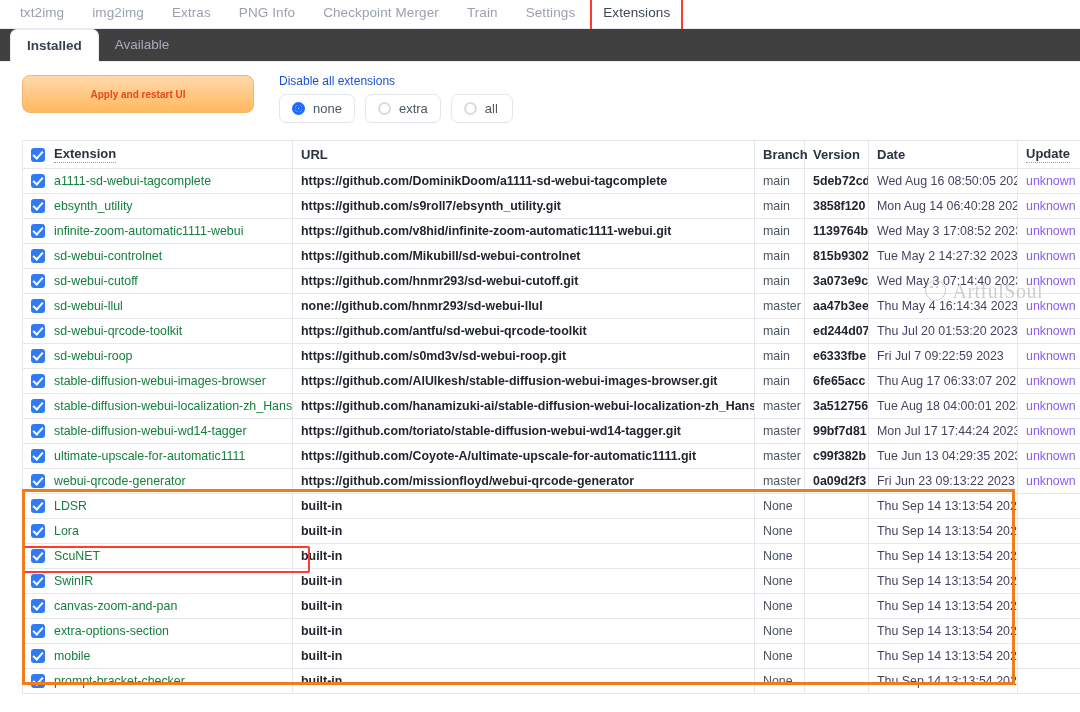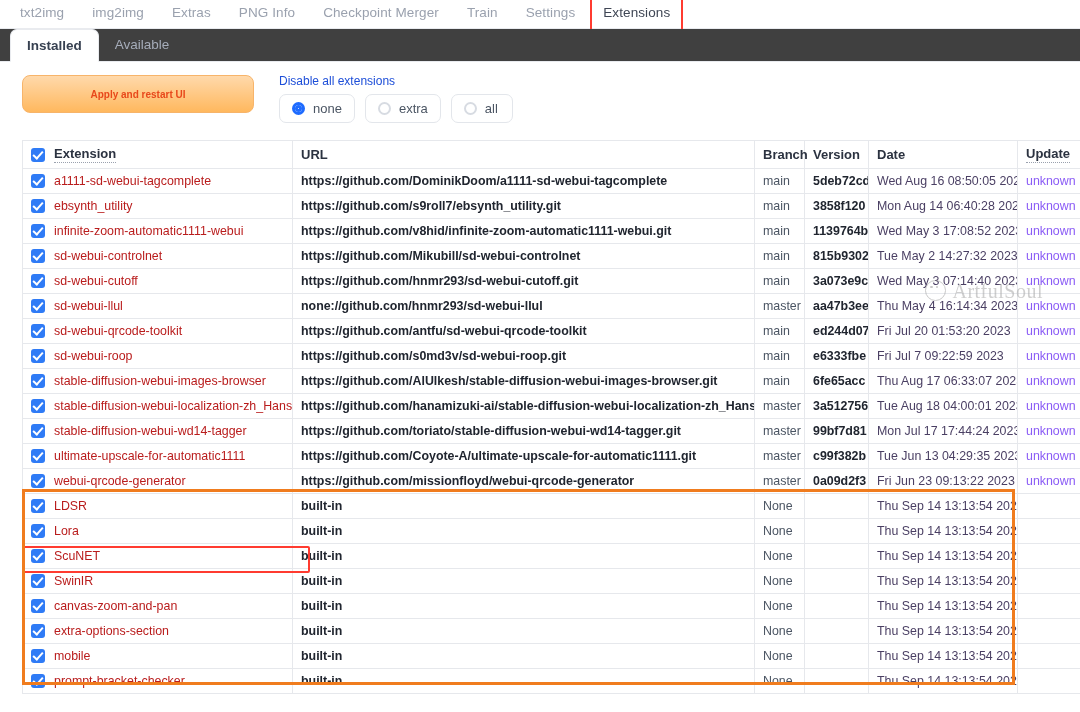--- a/index.html
+++ b/index.html
@@ -188,21 +188,21 @@
   tbody td {
     border: 1px solid #e6e8ec;
     padding: 3px 8px;
     height: 25px;
     box-sizing: border-box;
     vertical-align: middle;
     white-space: nowrap;
     overflow: hidden;
     color: #3d4455;
   }
-  td.c-ext { color: #b91c1c; }
+  td.c-ext { color: #15803d; }
   td.c-url { font-weight: 700; color: #20252f; }
   td.c-branch { color: #4b5563; }
   td.c-version { font-weight: 700; color: #20252f; }
   td.c-date { color: #4a3f63; }
   td.c-update { color: #8b5cf6; }
 
   col.w-ext { width: 270px; }
   col.w-url { width: 462px; }
   col.w-branch { width: 50px; }
   col.w-version { width: 64px; }
@@ -452,21 +452,21 @@
         <tr>
           <td class="c-ext">
             <div class="cell-flex">
               <span class="cbx"></span>
               <span>sd-webui-qrcode-toolkit</span>
             </div>
           </td>
           <td class="c-url"><span>https://github.com/antfu/sd-webui-qrcode-toolkit</span></td>
           <td class="c-branch"><span>main</span></td>
           <td class="c-version"><span>ed244d07</span></td>
-          <td class="c-date"><span>Fri Jul 20 01:53:20 2023</span></td>
+          <td class="c-date"><span>Thu Jul 20 01:53:20 2023</span></td>
           <td class="c-update"><span>unknown</span></td>
         </tr>
         <tr>
           <td class="c-ext">
             <div class="cell-flex">
               <span class="cbx"></span>
               <span>sd-webui-roop</span>
             </div>
           </td>
           <td class="c-url"><span>https://github.com/s0md3v/sd-webui-roop.git</span></td>

